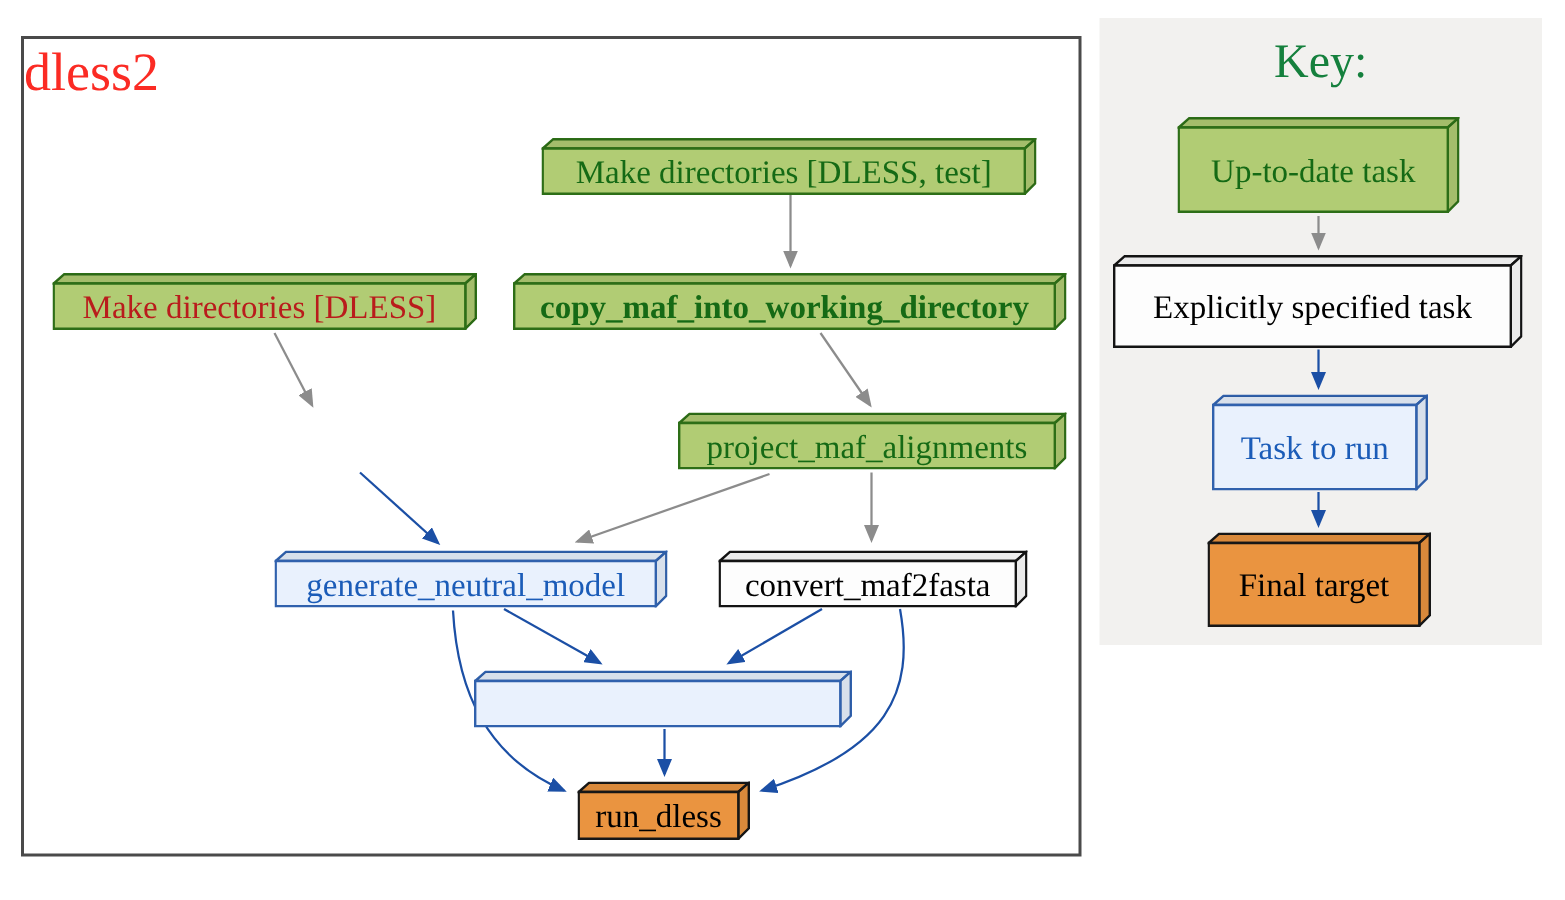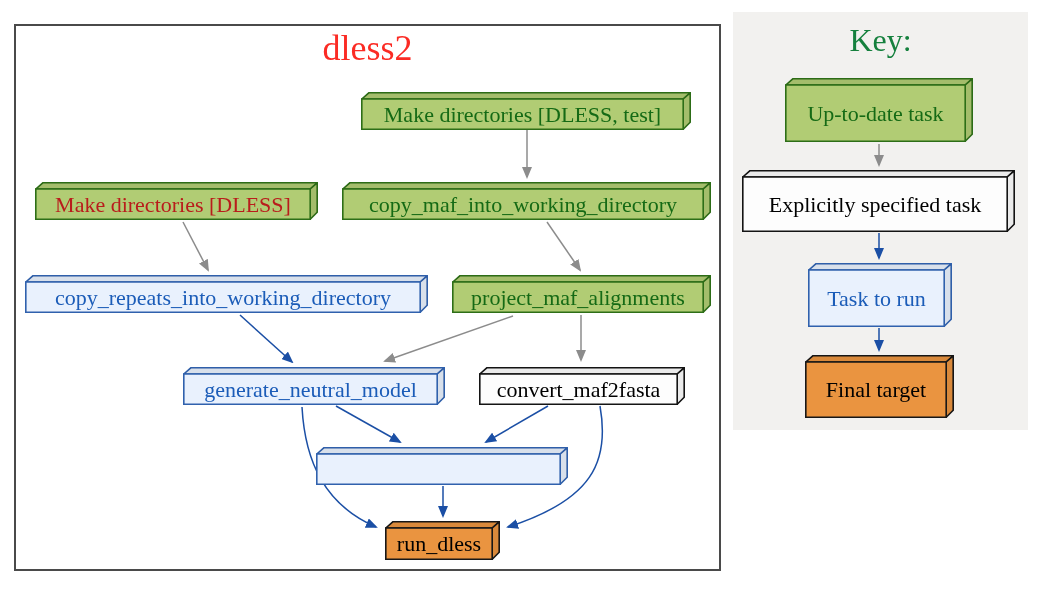--- a/index.html
+++ b/index.html
@@ -5,21 +5,21 @@
   html,body{margin:0;padding:0;background:#ffffff;}
   .stage{
     position:relative;width:1043px;height:600px;background:#ffffff;
     font-family:"Liberation Serif","DejaVu Serif",serif;overflow:hidden;
   }
   .main-graph{
     position:absolute;left:14px;top:24px;width:707px;height:547px;
     border:2px solid #4a4a4a;background:#ffffff;box-sizing:border-box;z-index:0;
   }
   .graph-title{
-    position:absolute;left:0;right:0;top:2px;text-align:center;
+    position:absolute;left:0;right:0;top:2px;text-align:left;
     font-size:36px;line-height:40px;color:#fb2b24;
   }
   .key-panel{
     position:absolute;left:733px;top:12px;width:295px;height:418px;
     background:#f2f1ef;z-index:0;
   }
   .key-title{
     position:absolute;left:0;right:0;top:8px;text-align:center;
     font-size:32px;line-height:40px;color:#15803d;
   }
@@ -85,39 +85,29 @@
   <div class="node" style="left: 35px; top: 182px; width: 283px; height: 38px; color: #b91c1c;">
       <svg width="283" height="38" class="box3d">
         <polygon points="0.8,7 7.8,0.8 282.2,0.8 275.2,7" fill="#b1cc74" stroke="#2d6e17" stroke-width="1.6" stroke-linejoin="miter"></polygon>
         <polygon points="0.8,7 7.8,0.8 282.2,0.8 275.2,7" fill="#000000" fill-opacity="0.07" stroke="none"></polygon>
         <polygon points="275.2,7 282.2,0.8 282.2,30.2 275.2,37.2" fill="#b1cc74" stroke="#2d6e17" stroke-width="1.6" stroke-linejoin="miter"></polygon>
         <polygon points="275.2,7 282.2,0.8 282.2,30.2 275.2,37.2" fill="#000000" fill-opacity="0.07" stroke="none"></polygon>
         <polygon points="0.8,7 275.2,7 275.2,37.2 0.8,37.2" fill="#b1cc74" stroke="#2d6e17" stroke-width="1.6" stroke-linejoin="miter"></polygon>
       </svg>
     <span class="node-label">Make directories [DLESS]</span>
   </div>
-  <div class="node" style="left: 342px; top: 182px; width: 369px; height: 38px; color: rgb(21, 106, 21);">
+  <div class="node" style="left: 342px; top: 182px; width: 369px; height: 38px; color: rgb(21, 106, 21); font-weight: bold;">
       <svg width="369" height="38" class="box3d">
         <polygon points="0.8,7 7.8,0.8 368.2,0.8 361.2,7" fill="#b1cc74" stroke="#2d6e17" stroke-width="1.6" stroke-linejoin="miter"></polygon>
         <polygon points="0.8,7 7.8,0.8 368.2,0.8 361.2,7" fill="#000000" fill-opacity="0.07" stroke="none"></polygon>
         <polygon points="361.2,7 368.2,0.8 368.2,30.2 361.2,37.2" fill="#b1cc74" stroke="#2d6e17" stroke-width="1.6" stroke-linejoin="miter"></polygon>
         <polygon points="361.2,7 368.2,0.8 368.2,30.2 361.2,37.2" fill="#000000" fill-opacity="0.07" stroke="none"></polygon>
         <polygon points="0.8,7 361.2,7 361.2,37.2 0.8,37.2" fill="#b1cc74" stroke="#2d6e17" stroke-width="1.6" stroke-linejoin="miter"></polygon>
       </svg>
     <span class="node-label">copy_maf_into_working_directory</span>
-  </div>
-  <div class="node" style="left: 25px; top: 275px; width: 403px; height: 38px; color: rgb(27, 92, 184);">
-      <svg width="403" height="38" class="box3d">
-        <polygon points="0.8,7 7.8,0.8 402.2,0.8 395.2,7" fill="#e9f1fd" stroke="#3061ad" stroke-width="1.6" stroke-linejoin="miter"></polygon>
-        <polygon points="0.8,7 7.8,0.8 402.2,0.8 395.2,7" fill="#000000" fill-opacity="0.07" stroke="none"></polygon>
-        <polygon points="395.2,7 402.2,0.8 402.2,30.2 395.2,37.2" fill="#e9f1fd" stroke="#3061ad" stroke-width="1.6" stroke-linejoin="miter"></polygon>
-        <polygon points="395.2,7 402.2,0.8 402.2,30.2 395.2,37.2" fill="#000000" fill-opacity="0.07" stroke="none"></polygon>
-        <polygon points="0.8,7 395.2,7 395.2,37.2 0.8,37.2" fill="#e9f1fd" stroke="#3061ad" stroke-width="1.6" stroke-linejoin="miter"></polygon>
-      </svg>
-    <span class="node-label">copy_repeats_into_working_directory</span>
   </div>
   <div class="node" style="left: 452px; top: 275px; width: 259px; height: 38px; color: rgb(21, 106, 21);">
       <svg width="259" height="38" class="box3d">
         <polygon points="0.8,7 7.8,0.8 258.2,0.8 251.2,7" fill="#b1cc74" stroke="#2d6e17" stroke-width="1.6" stroke-linejoin="miter"></polygon>
         <polygon points="0.8,7 7.8,0.8 258.2,0.8 251.2,7" fill="#000000" fill-opacity="0.07" stroke="none"></polygon>
         <polygon points="251.2,7 258.2,0.8 258.2,30.2 251.2,37.2" fill="#b1cc74" stroke="#2d6e17" stroke-width="1.6" stroke-linejoin="miter"></polygon>
         <polygon points="251.2,7 258.2,0.8 258.2,30.2 251.2,37.2" fill="#000000" fill-opacity="0.07" stroke="none"></polygon>
         <polygon points="0.8,7 251.2,7 251.2,37.2 0.8,37.2" fill="#b1cc74" stroke="#2d6e17" stroke-width="1.6" stroke-linejoin="miter"></polygon>
       </svg>
     <span class="node-label">project_maf_alignments</span>

